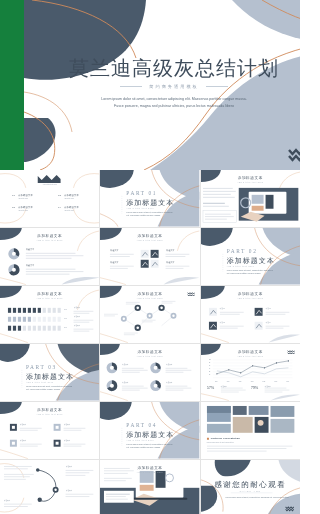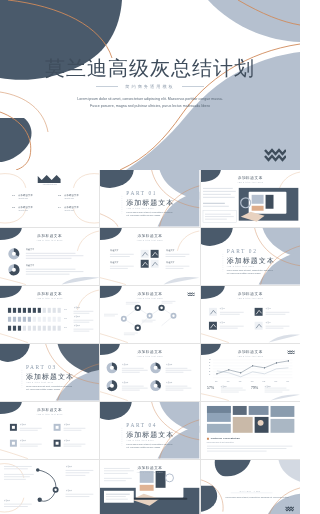--- a/index.html
+++ b/index.html
@@ -2,21 +2,21 @@
 <html><head>
 <meta charset="utf-8">
 <style>
   * { box-sizing: border-box; margin: 0; padding: 0; }
   html, body {
     width: 300px; height: 514px;
     background: #ffffff;
     font-family: "Liberation Sans", sans-serif;
     overflow: hidden;
   }
-  #stage { position: relative; width: 300px; height: 376px; background:#15803d; }
+  #stage { position: relative; width: 300px; height: 376px; background:#15803d;padding-left:24px; }
 
   
   .hero {
     position: relative;
     width: 300px; height: 170px;
     background: #ffffff;
     overflow: hidden;
   }
   .hero .svgwrap, .thumb .svgwrap { position:absolute; inset:0; }
   .hero-title {
@@ -664,20 +664,21 @@
       <svg class="svgwrap" viewBox="0 0 100 57">
         <rect width="100" height="57" fill="#fff"></rect>
         <path d="M14,0 L50,0 C46,12 34,18 22,16 C16,14 13,7 14,0 Z" fill="#4a5a6b"></path>
         <path d="M0,26 L12,26 C18,32 18,42 10,48 C6,51 2,52 0,52 Z" fill="#4a5a6b"></path>
         <path d="M100,0 L78,0 C80,10 88,18 100,22 Z" fill="#b5c0cf" opacity=".6"></path>
         <path d="M100,34 C84,36 72,44 66,57 L100,57 Z" fill="#b5c0cf"></path>
         <path d="M0,20 C14,24 24,36 22,52" stroke="#d08a5a" stroke-width="0.45" fill="none"></path>
         <path d="M100,28 C84,32 72,44 68,57" stroke="#d08a5a" stroke-width="0.45" fill="none"></path>
         <line x1="30" y1="33" x2="72" y2="33" stroke="#cfd6df" stroke-width="0.3"></line>
       </svg>
+      <div class="thx-cn">感谢您的耐心观看</div>
       <div class="thx-en">THANK YOU</div>
       <div class="thx-tx">Lorem ipsum dolor sit amet, consectetuer adipiscing elit. Maecenas porttitor.</div>
       <svg class="wave-sm" viewBox="0 0 22 18">
         <path d="M1,5 l3.5,4 l3.5,-4 l3.5,4 l3.5,-4 l3.5,4 l3.5,-4" stroke="#3f4d5c" stroke-width="2.6" fill="none"></path>
         <path d="M1,11 l3.5,4 l3.5,-4 l3.5,4 l3.5,-4 l3.5,4 l3.5,-4" stroke="#3f4d5c" stroke-width="2.6" fill="none"></path>
       </svg>
     </div>
 
   </div>
 </div>

